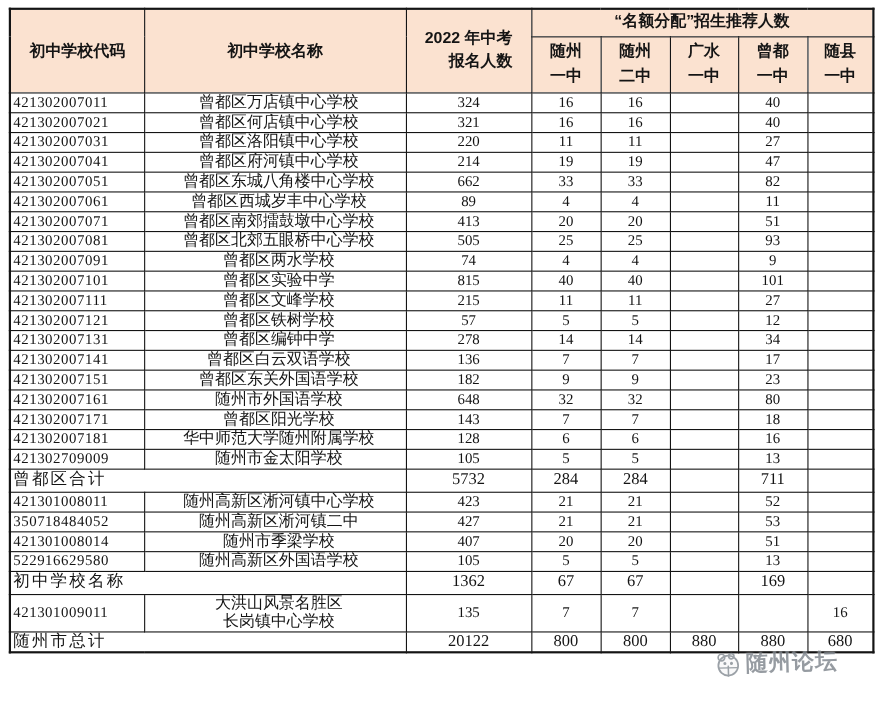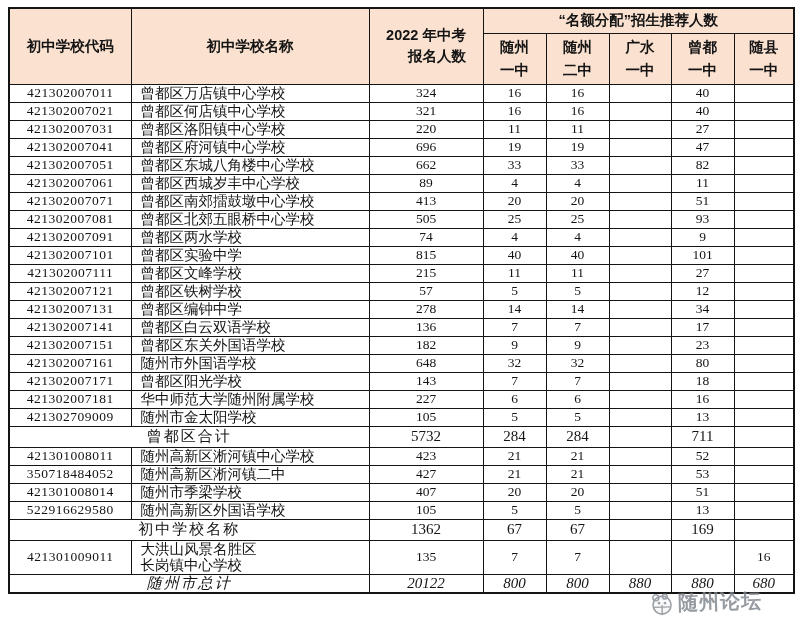--- a/index.html
+++ b/index.html
@@ -48,38 +48,37 @@
     vertical-align: middle;
   }
   tbody td {
     font-size: 14px;
     height: 18px;
     padding: 0 2px;
     line-height: 1.15;
     vertical-align: middle;
   }
   td.code-cell {
-    text-align: center;
     letter-spacing: 0.5px;
     font-size: 13.5px;
   }
   td.name-cell {
-    text-align: left;
+    text-align: center;
     padding-left: 9px;
     white-space: pre-line;
     font-size: 14.5px;
   }
   td.num-cell { text-align: center; font-size: 13.5px; }
   tr.subtotal td, tr.total td {
     height: 21px;
     font-size: 15px;
   }
-  td.label-cell { text-align: center; letter-spacing: 2px; font-size: 15.5px; }
+  td.label-cell { letter-spacing: 2px; font-size: 15.5px; }
   tr.subtotal td, tr.total td { border-top-width: 1.5px; border-bottom-width: 1.5px; }
-  tr.total td { height: 16px; font-style: italic; }
+  tr.total td { height: 16px; }
 
   .watermark {
     position: absolute;
     left: 648px; top: 589px;
     display: flex;
     align-items: center;
     gap: 3px;
     opacity: 0.82;
     pointer-events: none;
     transform: rotate(-1.5deg);
@@ -156,21 +155,21 @@
           <td class="num-cell">220</td>
           <td class="num-cell">11</td>
           <td class="num-cell">11</td>
           <td class="num-cell"></td>
           <td class="num-cell">27</td>
           <td class="num-cell"></td>
         </tr>
         <tr class="data">
           <td class="code-cell">421302007041</td>
           <td class="name-cell">曾都区府河镇中心学校</td>
-          <td class="num-cell">696</td>
+          <td class="num-cell">214</td>
           <td class="num-cell">19</td>
           <td class="num-cell">19</td>
           <td class="num-cell"></td>
           <td class="num-cell">47</td>
           <td class="num-cell"></td>
         </tr>
         <tr class="data">
           <td class="code-cell">421302007051</td>
           <td class="name-cell">曾都区东城八角楼中心学校</td>
           <td class="num-cell">662</td>
@@ -296,21 +295,21 @@
           <td class="num-cell">143</td>
           <td class="num-cell">7</td>
           <td class="num-cell">7</td>
           <td class="num-cell"></td>
           <td class="num-cell">18</td>
           <td class="num-cell"></td>
         </tr>
         <tr class="data">
           <td class="code-cell">421302007181</td>
           <td class="name-cell">华中师范大学随州附属学校</td>
-          <td class="num-cell">227</td>
+          <td class="num-cell">128</td>
           <td class="num-cell">6</td>
           <td class="num-cell">6</td>
           <td class="num-cell"></td>
           <td class="num-cell">16</td>
           <td class="num-cell"></td>
         </tr>
         <tr class="data">
           <td class="code-cell">421302709009</td>
           <td class="name-cell">随州市金太阳学校</td>
           <td class="num-cell">105</td>

